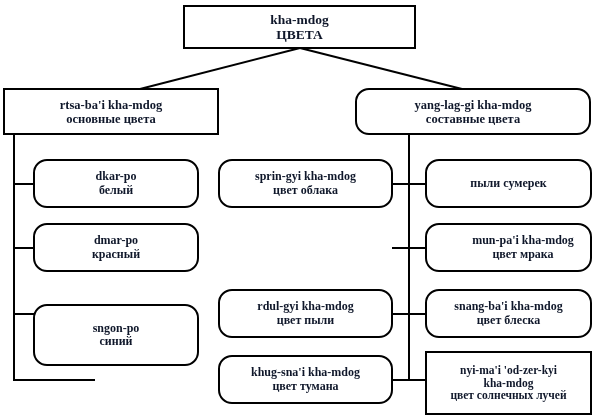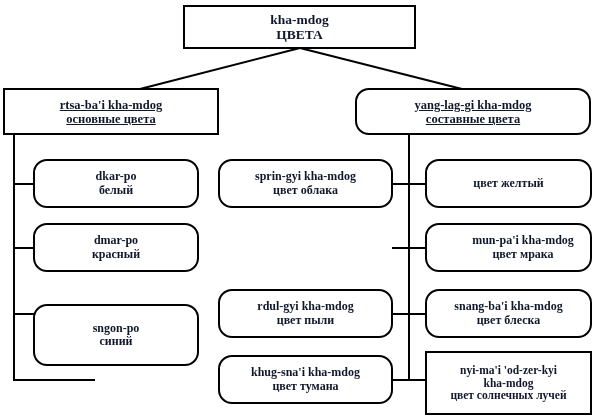--- a/index.html
+++ b/index.html
@@ -27,21 +27,21 @@
     text-align: center;
     color: #0f172a;
     line-height: 1.12;
     z-index: 3;
   }
   .node .ln {
     display: block;
     white-space: nowrap;
   }
   .root { font-size: 13.5px; font-weight: 700; }
-  .lvl2 { font-size: 12.5px; font-weight: 700; text-decoration: underline; }
+  .lvl2 { font-size: 12.5px; font-weight: 700; }
   .leaf { font-size: 12px; font-weight: 700; border-radius: 14px; }
   .leaf-sm { font-size: 11.5px; font-weight: 700; }
 
   .vline, .hline {
     position: absolute;
     background: #000000;
     z-index: 1;
   }
   .vline { width: 2px; }
   .hline { height: 2px; }
@@ -117,21 +117,21 @@
   <div class="node leaf" style="left:218px; top:289px; width:175px; height:49px;">
     <span class="ln">rdul-gyi kha-mdog</span>
     <span class="ln">цвет пыли</span>
   </div>
   <div class="node leaf" style="left:218px; top:355px; width:175px; height:49px;">
     <span class="ln">khug-sna'i kha-mdog</span>
     <span class="ln">цвет тумана</span>
   </div>
 
   <div class="node leaf" style="left:425px; top:159px; width:167px; height:49px;">
-    <span class="ln">цвет желтый</span>
+    <span class="ln">пыли сумерек</span>
   </div>
   <div class="node leaf" style="left:425px; top:223px; width:167px; height:49px;padding-left:29px;">
     <span class="ln">mun-pa'i kha-mdog</span>
     <span class="ln">цвет мрака</span>
   </div>
   <div class="node leaf" style="left:425px; top:289px; width:167px; height:49px;">
     <span class="ln">snang-ba'i kha-mdog</span>
     <span class="ln">цвет блеска</span>
   </div>
   <div class="node leaf-sm" style="left:425px; top:351px; width:167px; height:64px;">

